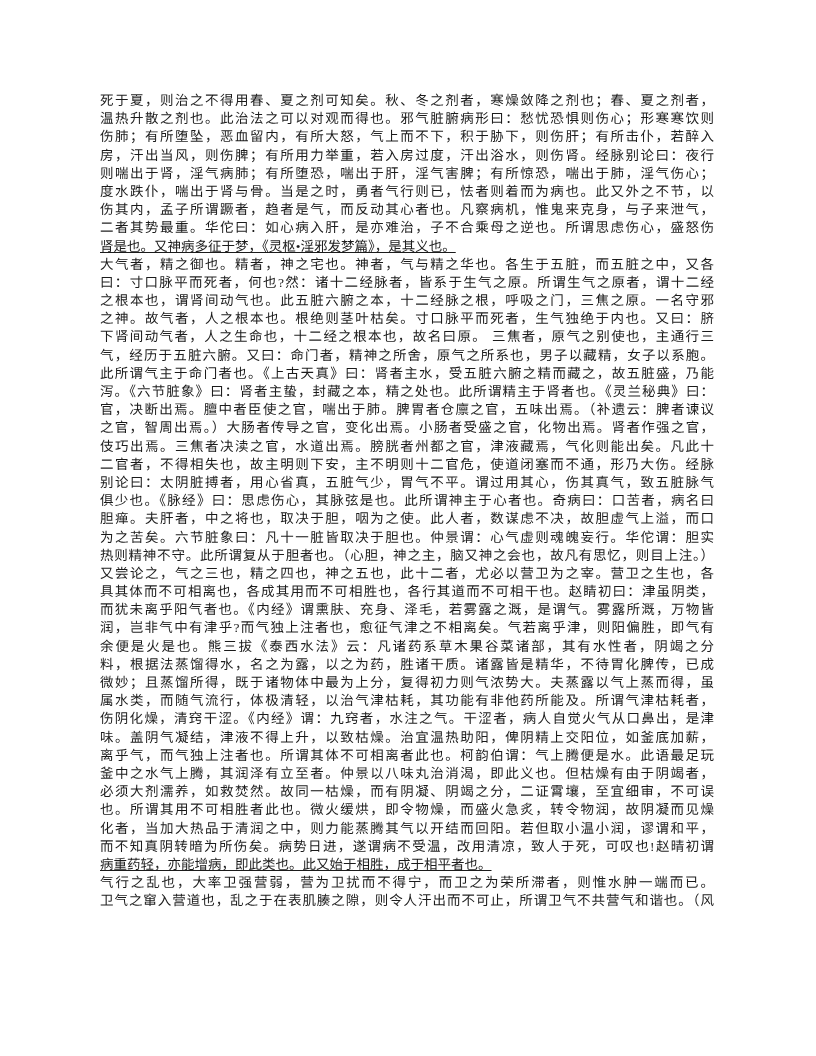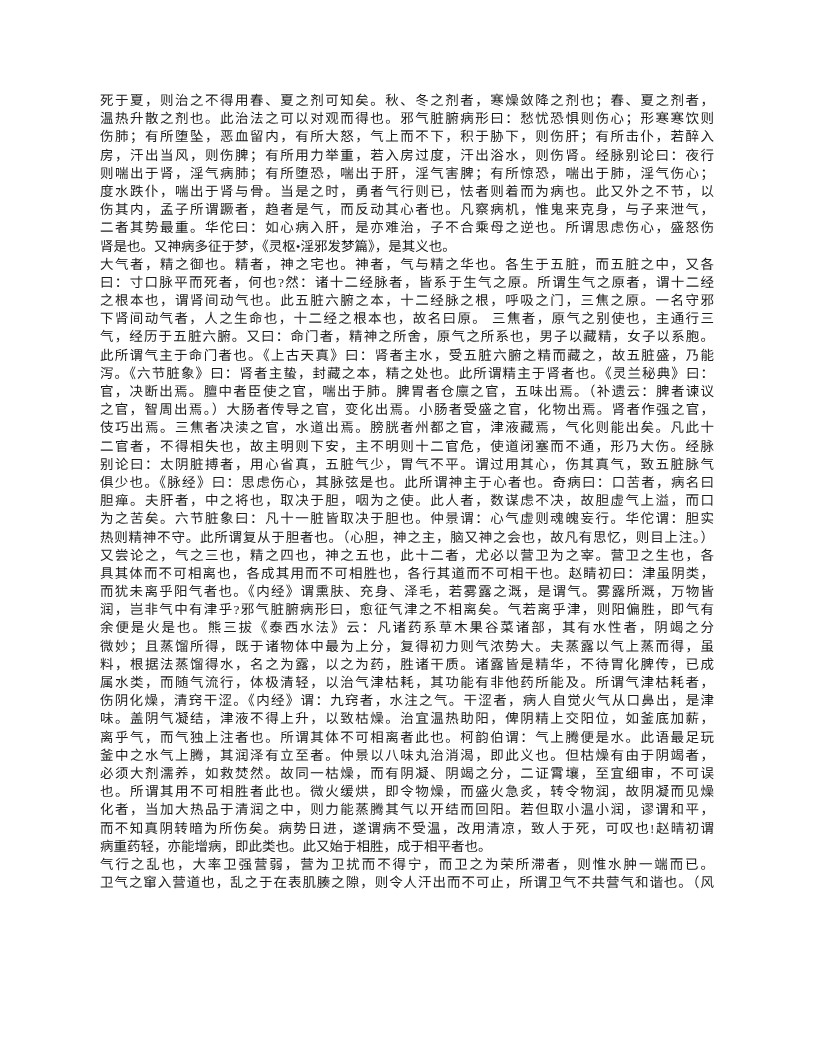--- a/index.html
+++ b/index.html
@@ -38,20 +38,21 @@
     height: 18.2px;
     white-space: nowrap;
     text-align: justify;
     
     text-align-last: justify;
     letter-spacing: 0;
     word-break: keep-all;
   }
   .line.no-fill {
     text-align-last: left;
+    text-decoration: underline;
   }
 </style>
 </head>
 <body>
 
 <div class="page">
   <div class="text-block" style="color: rgb(27, 27, 27);">
       <div class="paragraph">
         <div class="line">死于夏，则治之不得用春、夏之剂可知矣。秋、冬之剂者，寒燥敛降之剂也；春、夏之剂者，</div>
         <div class="line">温热升散之剂也。此治法之可以对观而得也。邪气脏腑病形曰：愁忧恐惧则伤心；形寒寒饮则</div>
@@ -60,40 +61,41 @@
         <div class="line">则喘出于肾，淫气病肺；有所堕恐，喘出于肝，淫气害脾；有所惊恐，喘出于肺，淫气伤心；</div>
         <div class="line">度水跌仆，喘出于肾与骨。当是之时，勇者气行则已，怯者则着而为病也。此又外之不节，以</div>
         <div class="line">伤其内，孟子所谓蹶者，趋者是气，而反动其心者也。凡察病机，惟鬼来克身，与子来泄气，</div>
         <div class="line">二者其势最重。华佗曰：如心病入肝，是亦难治，子不合乘母之逆也。所谓思虑伤心，盛怒伤</div>
         <div class="line no-fill">肾是也。又神病多征于梦，《灵枢•淫邪发梦篇》，是其义也。</div>
       </div>
       <div class="paragraph">
         <div class="line">大气者，精之御也。精者，神之宅也。神者，气与精之华也。各生于五脏，而五脏之中，又各</div>
         <div class="line">曰：寸口脉平而死者，何也?然：诸十二经脉者，皆系于生气之原。所谓生气之原者，谓十二经</div>
         <div class="line">之根本也，谓肾间动气也。此五脏六腑之本，十二经脉之根，呼吸之门，三焦之原。一名守邪</div>
+        <div class="line">之神。故气者，人之根本也。根绝则茎叶枯矣。寸口脉平而死者，生气独绝于内也。又曰：脐</div>
         <div class="line">下肾间动气者，人之生命也，十二经之根本也，故名曰原。 三焦者，原气之别使也，主通行三</div>
         <div class="line">气，经历于五脏六腑。又曰：命门者，精神之所舍，原气之所系也，男子以藏精，女子以系胞。</div>
         <div class="line">此所谓气主于命门者也。《上古天真》曰：肾者主水，受五脏六腑之精而藏之，故五脏盛，乃能</div>
         <div class="line">泻。《六节脏象》曰：肾者主蛰，封藏之本，精之处也。此所谓精主于肾者也。《灵兰秘典》曰：</div>
         <div class="line">官，决断出焉。膻中者臣使之官，喘出于肺。脾胃者仓廪之官，五味出焉。（补遗云：脾者谏议</div>
         <div class="line">之官，智周出焉。）大肠者传导之官，变化出焉。小肠者受盛之官，化物出焉。肾者作强之官，</div>
         <div class="line">伎巧出焉。三焦者决渎之官，水道出焉。膀胱者州都之官，津液藏焉，气化则能出矣。凡此十</div>
         <div class="line">二官者，不得相失也，故主明则下安，主不明则十二官危，使道闭塞而不通，形乃大伤。经脉</div>
         <div class="line">别论曰：太阴脏搏者，用心省真，五脏气少，胃气不平。谓过用其心，伤其真气，致五脏脉气</div>
         <div class="line">俱少也。《脉经》曰：思虑伤心，其脉弦是也。此所谓神主于心者也。奇病曰：口苦者，病名曰</div>
         <div class="line">胆瘅。夫肝者，中之将也，取决于胆，咽为之使。此人者，数谋虑不决，故胆虚气上溢，而口</div>
         <div class="line">为之苦矣。六节脏象曰：凡十一脏皆取决于胆也。仲景谓：心气虚则魂魄妄行。华佗谓：胆实</div>
         <div class="line">热则精神不守。此所谓复从于胆者也。（心胆，神之主，脑又神之会也，故凡有思忆，则目上注。）</div>
         <div class="line">又尝论之，气之三也，精之四也，神之五也，此十二者，尤必以营卫为之宰。营卫之生也，各</div>
         <div class="line">具其体而不可相离也，各成其用而不可相胜也，各行其道而不可相干也。赵睛初曰：津虽阴类，</div>
         <div class="line">而犹未离乎阳气者也。《内经》谓熏肤、充身、泽毛，若雾露之溉，是谓气。雾露所溉，万物皆</div>
-        <div class="line">润，岂非气中有津乎?邪气脏腑病形曰，愈征气津之不相离矣。气若离乎津，则阳偏胜，即气有</div>
+        <div class="line">润，岂非气中有津乎?而气独上注者也，愈征气津之不相离矣。气若离乎津，则阳偏胜，即气有</div>
         <div class="line">余便是火是也。熊三拔《泰西水法》云：凡诸药系草木果谷菜诸部，其有水性者，阴竭之分</div>
+        <div class="line">料，根据法蒸馏得水，名之为露，以之为药，胜诸干质。诸露皆是精华，不待胃化脾传，已成</div>
         <div class="line">微妙；且蒸馏所得，既于诸物体中最为上分，复得初力则气浓势大。夫蒸露以气上蒸而得，虽</div>
-        <div class="line">料，根据法蒸馏得水，名之为露，以之为药，胜诸干质。诸露皆是精华，不待胃化脾传，已成</div>
         <div class="line">属水类，而随气流行，体极清轻，以治气津枯耗，其功能有非他药所能及。所谓气津枯耗者，</div>
         <div class="line">伤阴化燥，清窍干涩。《内经》谓：九窍者，水注之气。干涩者，病人自觉火气从口鼻出，是津</div>
         <div class="line">味。盖阴气凝结，津液不得上升，以致枯燥。治宜温热助阳，俾阴精上交阳位，如釜底加薪，</div>
         <div class="line">离乎气，而气独上注者也。所谓其体不可相离者此也。柯韵伯谓：气上腾便是水。此语最足玩</div>
         <div class="line">釜中之水气上腾，其润泽有立至者。仲景以八味丸治消渴，即此义也。但枯燥有由于阴竭者，</div>
         <div class="line">必须大剂濡养，如救焚然。故同一枯燥，而有阴凝、阴竭之分，二证霄壤，至宜细审，不可误</div>
         <div class="line">也。所谓其用不可相胜者此也。微火缓烘，即令物燥，而盛火急炙，转令物润，故阴凝而见燥</div>
         <div class="line">化者，当加大热品于清润之中，则力能蒸腾其气以开结而回阳。若但取小温小润，谬谓和平，</div>
         <div class="line">而不知真阴转暗为所伤矣。病势日进，遂谓病不受温，改用清凉，致人于死，可叹也!赵晴初谓</div>
         <div class="line no-fill">病重药轻，亦能增病，即此类也。此又始于相胜，成于相平者也。</div>

